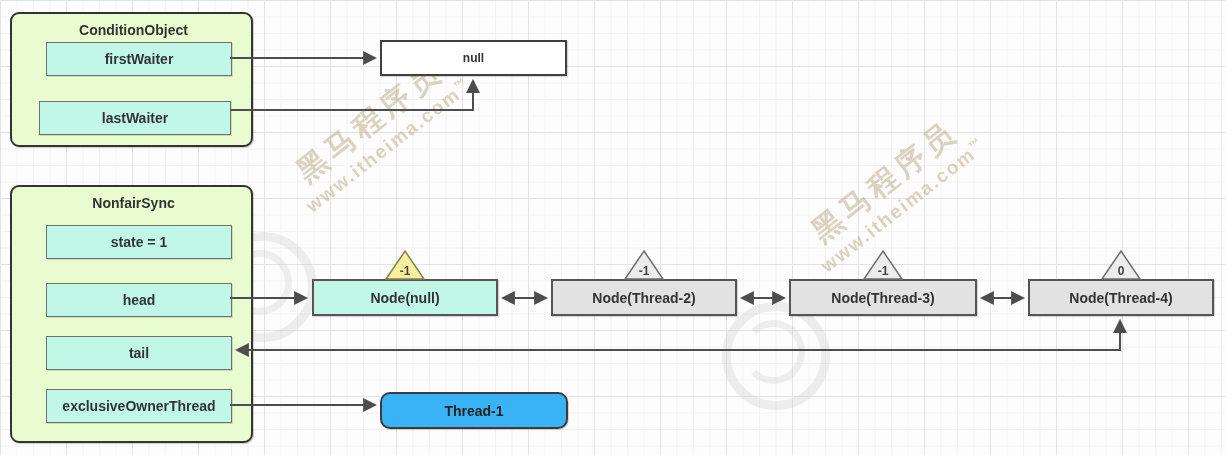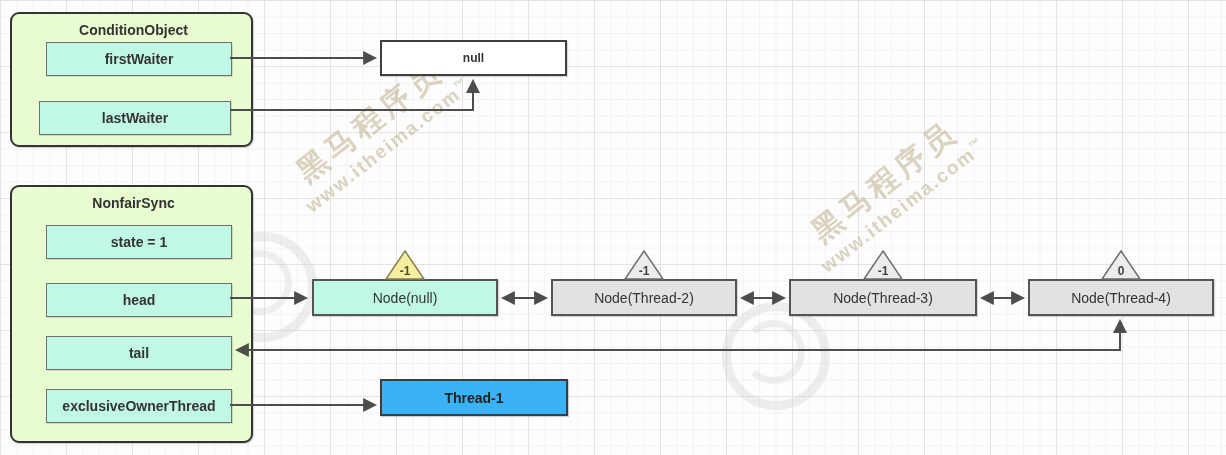--- a/index.html
+++ b/index.html
@@ -31,21 +31,21 @@
   .field{position:absolute;background:#c0f7e6;border:1.5px solid #707070;box-sizing:border-box;
       display:flex;align-items:center;justify-content:center;
       font-size:14px;font-weight:bold;color:#333;box-shadow:1px 1px 0 rgba(0,0,0,0.12);}
   
   .plain-box{position:absolute;background:#ffffff;border:2px solid #404040;box-sizing:border-box;
       display:flex;align-items:center;justify-content:center;
       font-size:12px;font-weight:bold;color:#333;box-shadow:1px 1px 1px rgba(0,0,0,0.15);}
   
   .node{position:absolute;top:279px;height:37px;border:2px solid #555;box-sizing:border-box;
       display:flex;align-items:center;justify-content:center;
-      font-size:14px;font-weight:normal;color:#333;box-shadow:1px 1px 1px rgba(0,0,0,0.15);}
+      font-size:14px;font-weight:bold;color:#333;box-shadow:1px 1px 1px rgba(0,0,0,0.15);}
   .node.mint{background:#c0f7e6;}
   .node.gray{background:#e2e2e2;}
   .thread-box{position:absolute;background:#3ab3f6;border:2px solid #3c3c3c;box-sizing:border-box;
       display:flex;align-items:center;justify-content:center;
       font-size:14px;font-weight:bold;color:#222;box-shadow:1px 1px 1px rgba(0,0,0,0.18);}
   .tri{position:absolute;top:249px;}
   svg.overlay{position:absolute;left:0;top:0;pointer-events:none;}
 </style>
 </head>
 <body>
@@ -94,21 +94,21 @@
   </svg>
   <svg class="tri" style="left:862px;" width="42" height="32">
     <polygon points="21,2 40,30 2,30" fill="#ececec" stroke="#6e6e6e" stroke-width="1.5"></polygon>
     <text x="21" y="26" text-anchor="middle" font-size="12" font-weight="bold" fill="#444">-1</text>
   </svg>
   <svg class="tri" style="left:1100px;" width="42" height="32">
     <polygon points="21,2 40,30 2,30" fill="#ececec" stroke="#6e6e6e" stroke-width="1.5"></polygon>
     <text x="21" y="26" text-anchor="middle" font-size="12" font-weight="bold" fill="#444">0</text>
   </svg>
 
-  <div class="thread-box" style="left:380px;top:379px;width:188px;height:37px;">Thread-1</div>
+  <div class="thread-box" style="left:380px;top:392px;width:188px;height:37px;border-radius:10px;">Thread-1</div>
 
   <svg class="overlay" width="1226" height="455">
     <defs>
       <marker id="ah" viewBox="0 0 10 10" refX="8.5" refY="5" markerWidth="7" markerHeight="7" orient="auto-start-reverse">
         <path d="M0,0 L10,5 L0,10 z" fill="#4d4d4d"></path>
       </marker>
     </defs>
     <g stroke="#4d4d4d" stroke-width="2" fill="none">
       <path d="M230,58 H375" marker-end="url(#ah)"></path>
       <path d="M230,110 H473 V81" marker-end="url(#ah)"></path>

